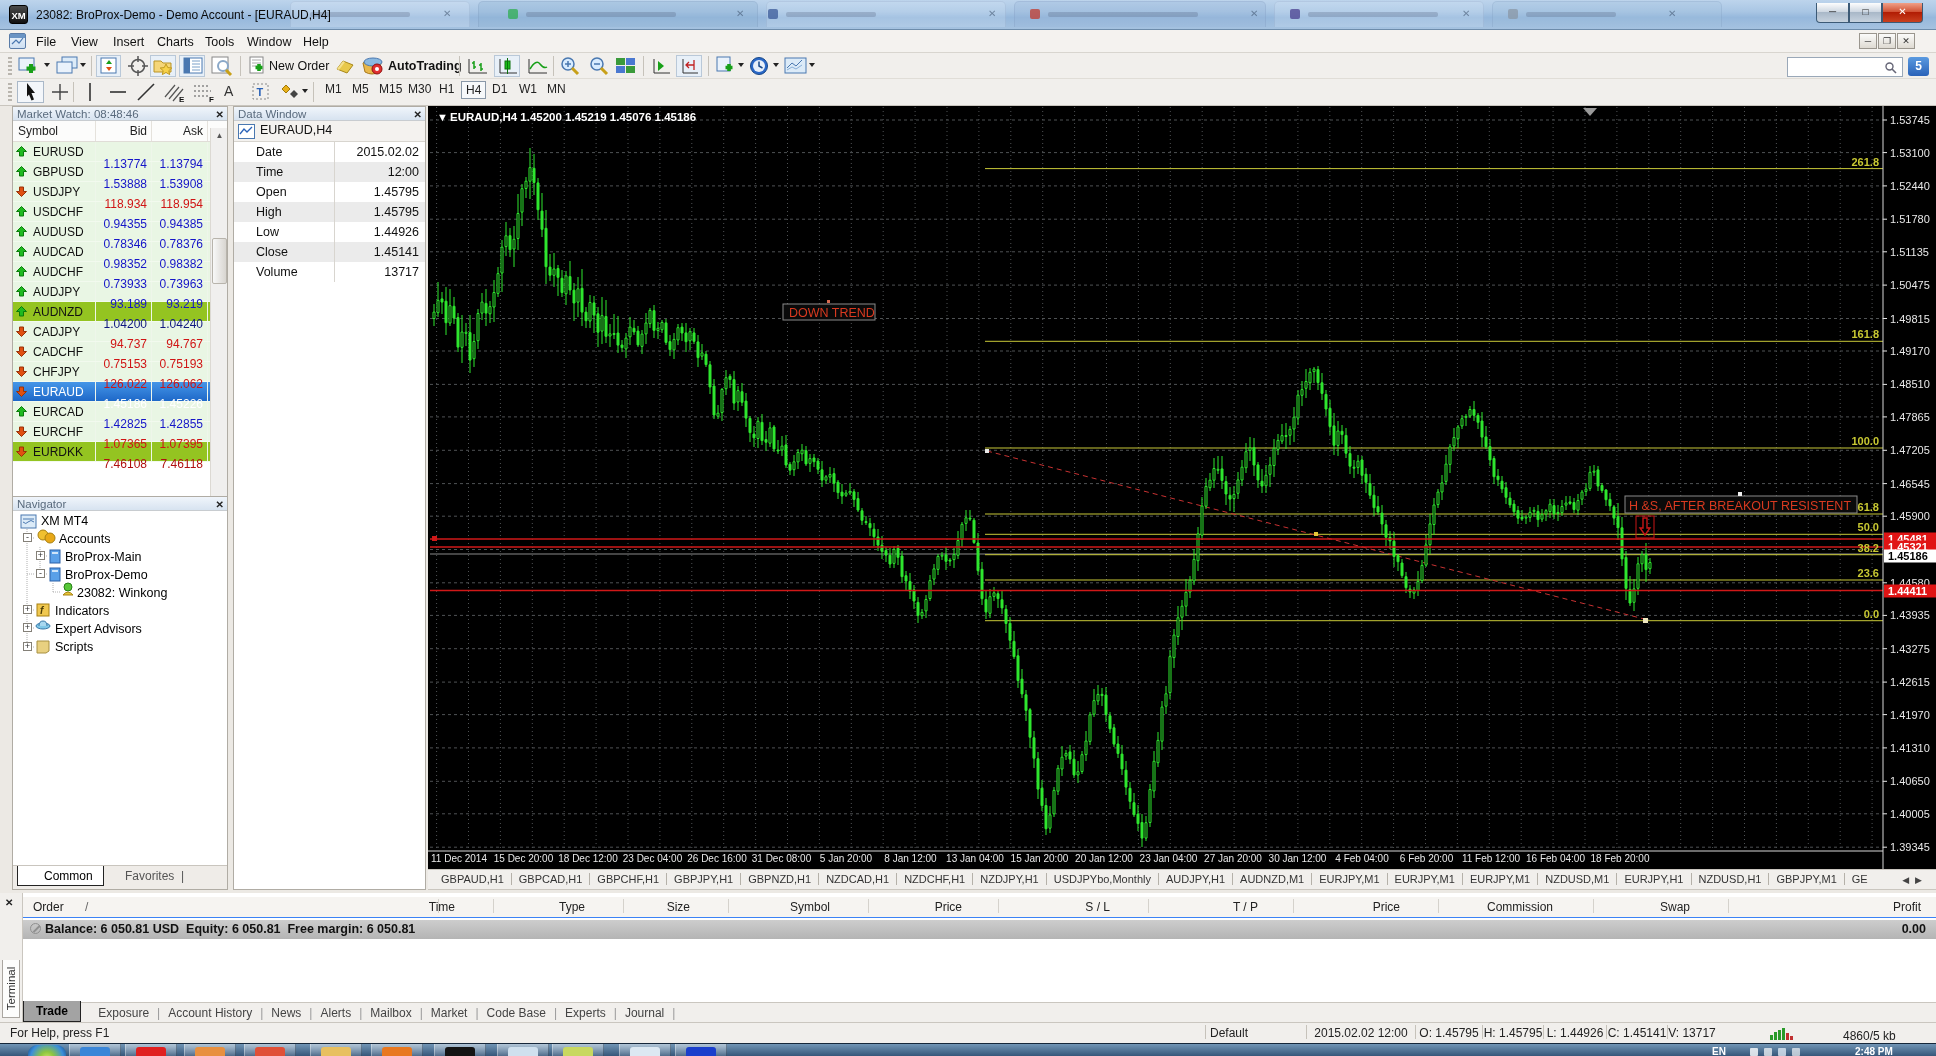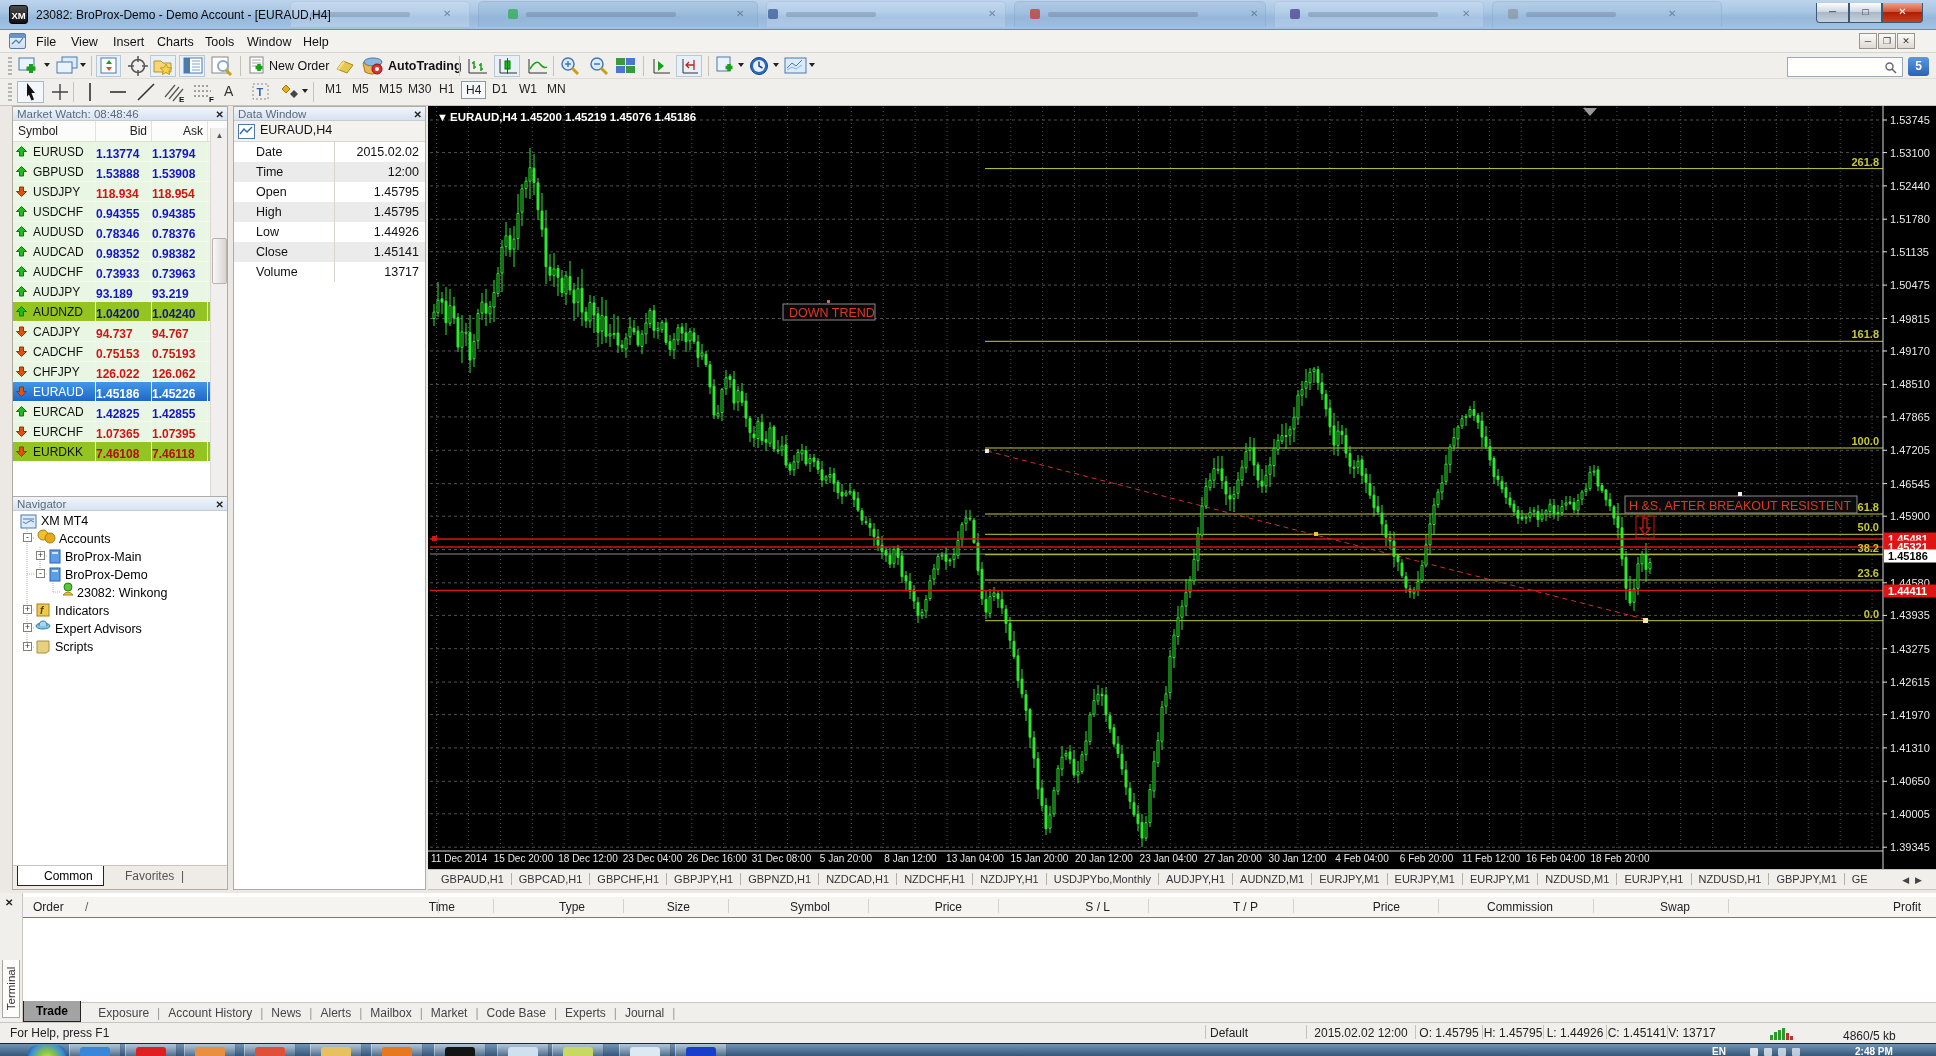--- a/index.html
+++ b/index.html
@@ -54,21 +54,21 @@
 .ptitle { height:14px; background:linear-gradient(#f0f5fb,#d7e3f0); font-size:11.5px;
   color:#5a6b7d; padding-left:4px; line-height:14px; border-bottom:1px solid #c8ccd0; }
 .px { position:absolute; right:3px; top:1px; font-size:10px; color:#222; font-weight:bold; }
 
 #mw .hdr { display:flex; height:21px; border-bottom:1px solid #e0ddd7; font-size:12px; color:#222;
   background:#fcfcfb; }
 #mw .hdr div { border-right:1px solid #e5e2dc; }
 .mwr { display:flex; height:20px; background:#e9f6e4; font-size:12px; border-bottom:1px solid #f2faee; }
 .mwr .c1 { width:83px; padding-left:3px; color:#111; display:flex; align-items:center; border-right:1px solid #eef6ea; }
 .mwr .c1 span { margin-left:6px; }
-.mwr .c2, .mwr .c3 { width:56px; padding:5px 4px 0 0; color:#1515c8; font-weight:bold; border-right:1px solid #eef6ea; }
+.mwr .c2, .mwr .c3 { width:56px; text-align:right; padding:15px 4px 0 0; color:#1515c8; font-weight:normal; border-right:1px solid #eef6ea; }
 .mwr.red .c2, .mwr.red .c3 { color:#d01414; }
 .mwr.hlg { background:#94c421; }
 .mwr.hlg .c2, .mwr.hlg .c3 { color:#101880; }
 .mwr.hlg.red .c2, .mwr.hlg.red .c3 { color:#b01010; }
 .mwr.hlb { background:linear-gradient(#4596e8,#1e68c8); }
 .mwr.hlb .c1, .mwr.hlb .c2, .mwr.hlb .c3 { color:#fff; }
 .ar { flex:0 0 11px; }
 .ptabs { position:absolute; left:0; right:0; bottom:0; height:24px; background:#efece8;
   border-top:1px solid #c9c5be; font-size:12px; }
 .ptab { position:absolute; top:0px; padding:3px 10px 0 26px; color:#555; }
@@ -763,20 +763,22 @@
         <span style="position:absolute;left:600px;top:2px;width:1px;height:14px;background:#d5d2cc"></span>
         <span style="position:absolute;left:705px;top:2px;width:1px;height:14px;background:#d5d2cc"></span>
         <span style="position:absolute;left:845px;top:2px;width:1px;height:14px;background:#d5d2cc"></span>
         <span style="position:absolute;left:975px;top:2px;width:1px;height:14px;background:#d5d2cc"></span>
         <span style="position:absolute;left:1125px;top:2px;width:1px;height:14px;background:#d5d2cc"></span>
         <span style="position:absolute;left:1270px;top:2px;width:1px;height:14px;background:#d5d2cc"></span>
         <span style="position:absolute;left:1415px;top:2px;width:1px;height:14px;background:#d5d2cc"></span>
         <span style="position:absolute;left:1570px;top:2px;width:1px;height:14px;background:#d5d2cc"></span>
         <span style="position:absolute;left:1705px;top:2px;width:1px;height:14px;background:#d5d2cc"></span>
       </div>
+  <div id="tbal"><span class="o"></span>Balance: 6 050.81 USD&nbsp; Equity: 6 050.81&nbsp; Free margin: 6 050.81
+    <span style="position:absolute;right:10px">0.00</span></div>
   <div id="ttabs"><span class="act">Trade</span><span class="btsep" style="margin-left:6px">&nbsp;</span><span class="btab">Exposure</span><span class="btsep">|</span><span class="btab">Account History</span><span class="btsep">|</span><span class="btab">News</span><span class="btsep">|</span><span class="btab">Alerts</span><span class="btsep">|</span><span class="btab">Mailbox</span><span class="btsep">|</span><span class="btab">Market</span><span class="btsep">|</span><span class="btab">Code Base</span><span class="btsep">|</span><span class="btab">Experts</span><span class="btsep">|</span><span class="btab">Journal</span><span class="btsep">|</span></div>
 </div>
 
 <div id="status" class="abs">
   <span class="sitem" style="padding-left:10px">For Help, press F1</span>
   <span style="position:absolute;left:1205px;top:0"><span class="ssep"></span><span class="sitem" style="width:100px;text-align:left;padding-left:4px">Default</span><span class="ssep"></span><span class="sitem" style="width:108px">2015.02.02 12:00</span><span class="ssep"></span><span class="sitem" style="width:66px">O: 1.45795</span><span class="ssep"></span><span class="sitem" style="width:60px">H: 1.45795</span><span class="ssep"></span><span class="sitem" style="width:62px">L: 1.44926</span><span class="ssep"></span><span class="sitem" style="width:60px">C: 1.45141</span><span class="ssep"></span><span class="sitem" style="width:48px">V: 13717</span></span>
   <svg style="position:absolute;left:1770px;top:4px" width="26" height="13" viewBox="0 0 26 13">
     <rect x="0" y="8" width="3" height="5" fill="#2a9a2a"></rect>
     <rect x="4" y="5" width="3" height="8" fill="#2a9a2a"></rect>
     <rect x="8" y="3" width="3" height="10" fill="#2a9a2a"></rect>

